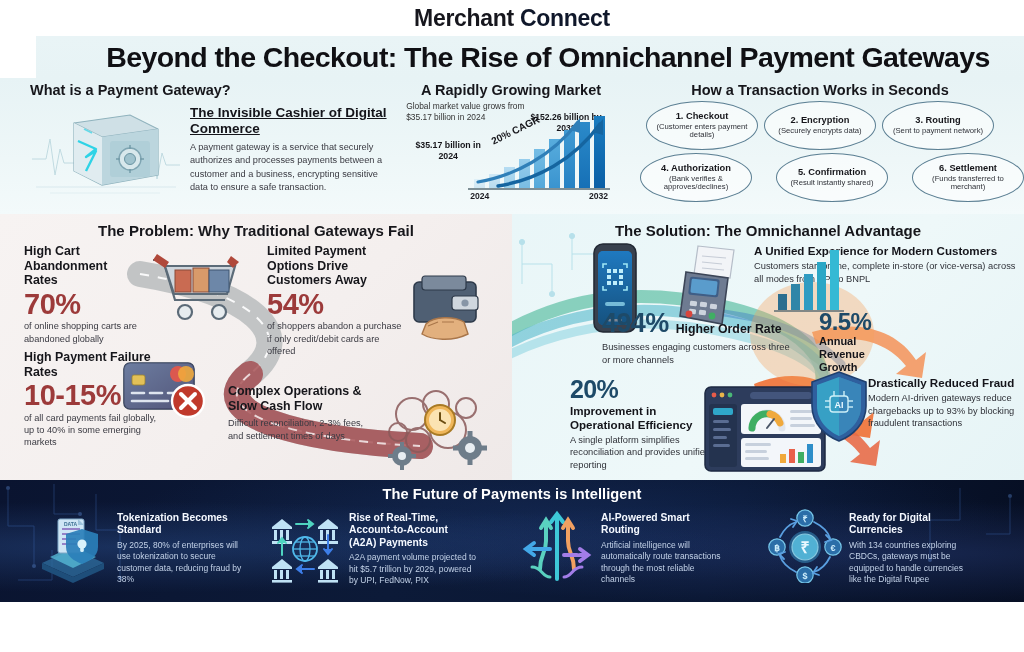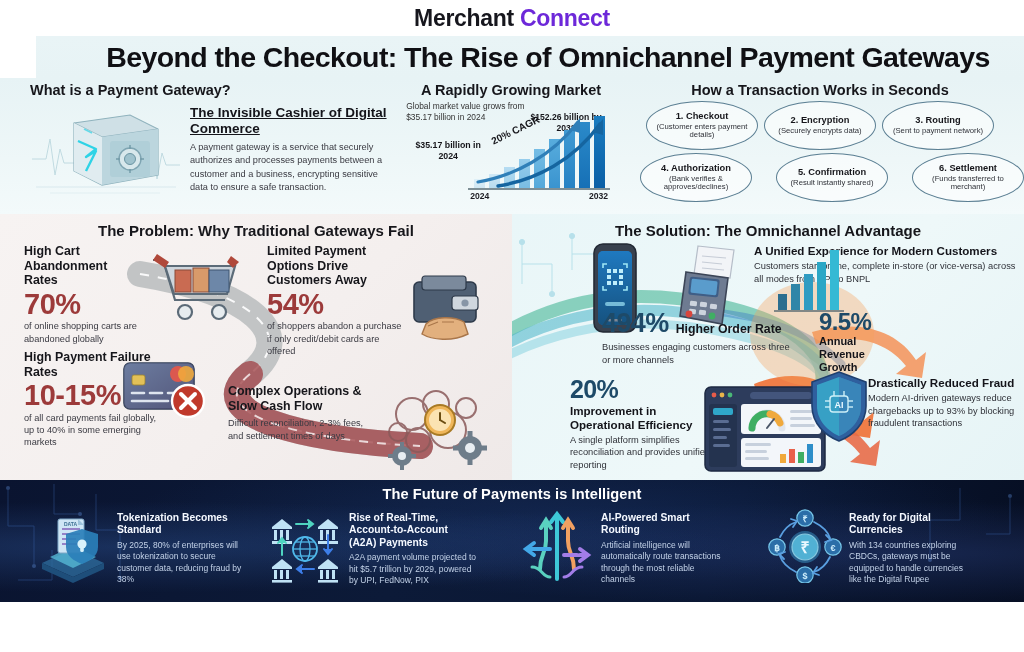--- a/index.html
+++ b/index.html
@@ -12,21 +12,21 @@
   .poster { position: relative; width: 1024px; height: 652px; background: #fff; }
 
   
   .brand-bar {
     height: 36px; width: 100%;
     display: flex; align-items: center; justify-content: center;
     background: #ffffff;
   }
   .brand-text { font-size: 23px; font-weight: bold; letter-spacing: -0.3px; }
   .brand-a { color: #16161d; }
-  .brand-b { color: #6d28d9; }
+  .brand-b { color: #0f172a; }
 
   
   .title-band {
     height: 42px; width: 100%;
     background: linear-gradient(180deg,#e9f4f6 0%, #e7f3f5 100%);
     display: flex; align-items: center; justify-content: center; margin-left: 36px;
   }
   .main-title {
     font-size: 28.5px; font-weight: bold; color: #101014;
     letter-spacing: -0.6px; white-space: nowrap;

